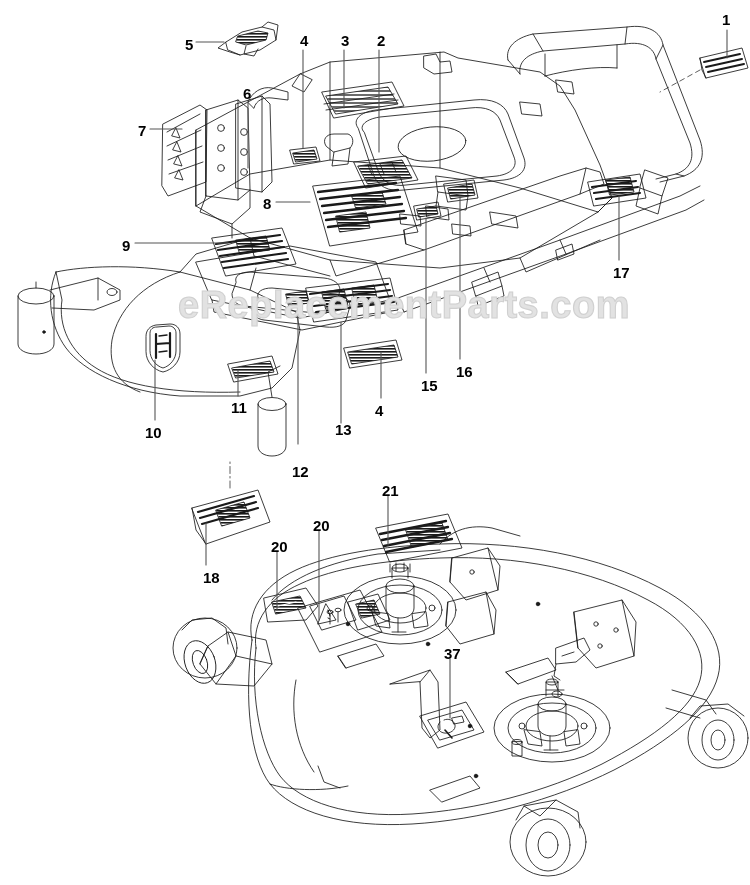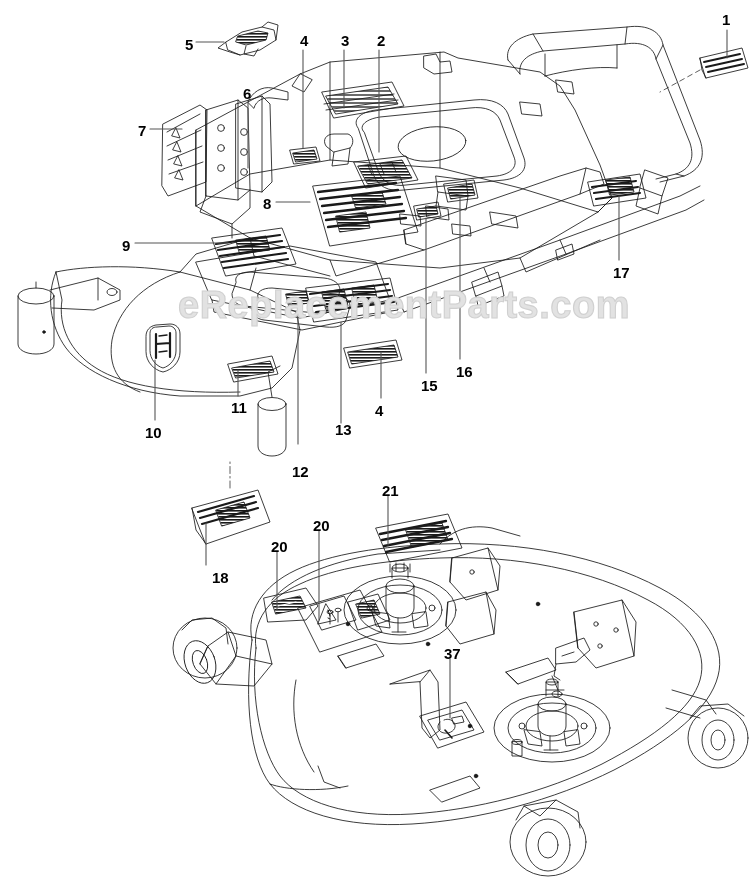--- a/index.html
+++ b/index.html
@@ -534,20 +534,20 @@
       <span class="callout-label" style="left: 263px; top: 196px;">8</span>
       <span class="callout-label" style="left: 122px; top: 238px;">9</span>
       <span class="callout-label" style="left: 145px; top: 425px;">10</span>
       <span class="callout-label" style="left: 231px; top: 400px;">11</span>
       <span class="callout-label" style="left: 292px; top: 449px; margin-top: 15px;">12</span>
       <span class="callout-label" style="left: 335px; top: 422px;">13</span>
       <span class="callout-label" style="left: 375px; top: 403px;">4</span>
       <span class="callout-label" style="left: 421px; top: 378px;">15</span>
       <span class="callout-label" style="left: 456px; top: 364px; text-align: center;">16</span>
       <span class="callout-label" style="left: 613px; top: 265px;">17</span>
-      <span class="callout-label" style="left: 212px; top: 570px;">18</span>
+      <span class="callout-label" style="left: 203px; top: 570px;">18</span>
       <span class="callout-label" style="left: 271px; top: 539px;">20</span>
       <span class="callout-label" style="left: 313px; top: 518px;">20</span>
       <span class="callout-label" style="left: 382px; top: 483px;">21</span>
       <span class="callout-label" style="left: 444px; top: 646px;">37</span>
     </div>
 
 </div>
 
 </body></html>

